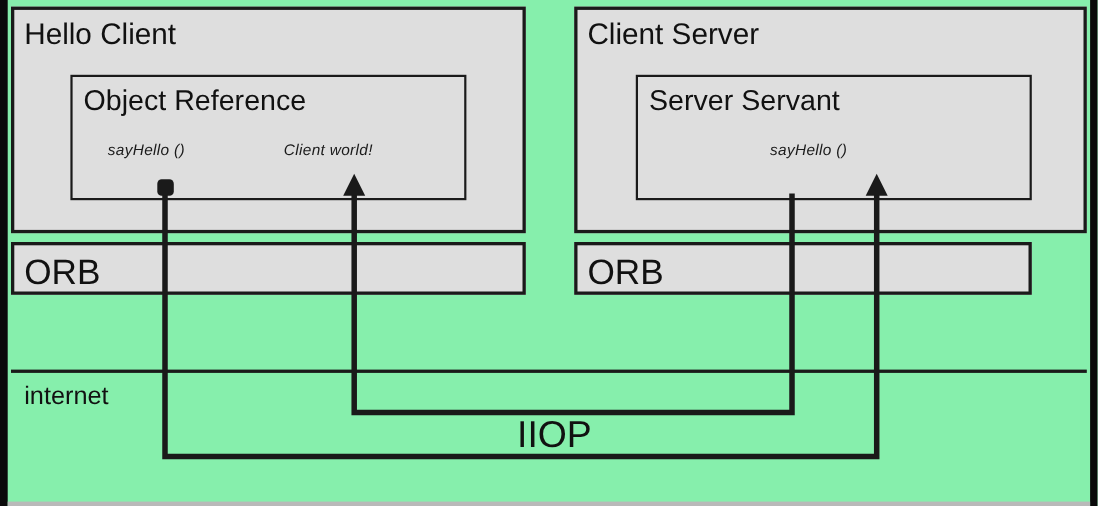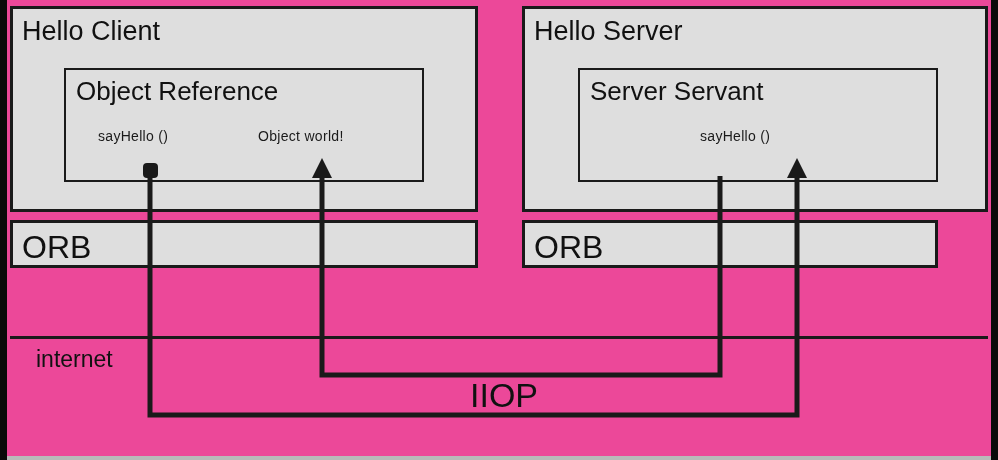--- a/index.html
+++ b/index.html
@@ -4,21 +4,21 @@
 <style>
   html, body {
     margin: 0;
     padding: 0;
     background: #ffffff;
   }
   #canvas {
     position: relative;
     width: 998px;
     height: 460px;
-    background: #ec4899;
+    background: #86efac;
     font-family: "Liberation Sans", sans-serif;
     overflow: hidden;
     box-sizing: border-box;
   }
   
   .edge-left, .edge-right {
     position: absolute;
     top: 0;
     width: 7px;
     height: 460px;
@@ -64,20 +64,21 @@
     color: #111111;
     white-space: nowrap;
   }
   .label-sm {
     position: absolute;
     font-size: 14px;
     line-height: 1;
     color: #1a1a1a;
     white-space: nowrap;
     letter-spacing: 0.3px;
+    font-style: italic;
   }
   .title-orb {
     position: absolute;
     font-size: 32px;
     line-height: 1;
     color: #111111;
     white-space: nowrap;
   }
   .title-net {
     position: absolute;
@@ -123,43 +124,43 @@
   <div class="box" style="left:10px; top:6px; width:468px; height:206px;"></div>
 
   <div class="title-lg" style="left:22px; top:18px;">Hello Client</div>
 
   <div class="box-inner" style="left:64px; top:68px; width:360px; height:114px;"></div>
 
   <div class="title-md" style="left:76px; top:78px;">Object Reference</div>
 
   <div class="label-sm" style="left:98px; top:129px;">sayHello ()</div>
 
-  <div class="label-sm" style="left:258px; top:129px;">Object world!</div>
+  <div class="label-sm" style="left:258px; top:129px;">Client world!</div>
 
   <div class="box" style="left:10px; top:220px; width:468px; height:48px;"></div>
 
   <div class="title-orb" style="left:22px; top:231px;">ORB</div>
 
   <div class="box" style="left:522px; top:6px; width:466px; height:206px;"></div>
 
-  <div class="title-lg" style="left:534px; top:18px;">Hello Server</div>
+  <div class="title-lg" style="left:534px; top:18px;">Client Server</div>
 
   <div class="box-inner" style="left:578px; top:68px; width:360px; height:114px;"></div>
 
   <div class="title-md" style="left:590px; top:78px;">Server Servant</div>
 
   <div class="label-sm" style="left:700px; top:129px;">sayHello ()</div>
 
   <div class="box" style="left:522px; top:220px; width:416px; height:48px;"></div>
 
   <div class="title-orb" style="left:534px; top:231px;">ORB</div>
 
   <div class="rule-h" style="left:10px; top:336px; width:978px;"></div>
 
-  <div class="title-net" style="left:36px; top:348px;text-align:right;">internet</div>
+  <div class="title-net" style="left:22px; top:348px;text-align:right;">internet</div>
 
   <div class="title-iiop" style="left:470px; top:378px;">IIOP</div>
 
   <svg id="wires" viewBox="0 0 998 460" xmlns="http://www.w3.org/2000/svg">
     <g stroke="#1a1a1a" stroke-width="5" fill="none" stroke-linecap="butt" stroke-linejoin="miter">
 
       <path d="M150 172 L150 415 L797 415 L797 176"></path>
 
       <path d="M720 176 L720 375 L322 375 L322 176"></path>
     </g>

